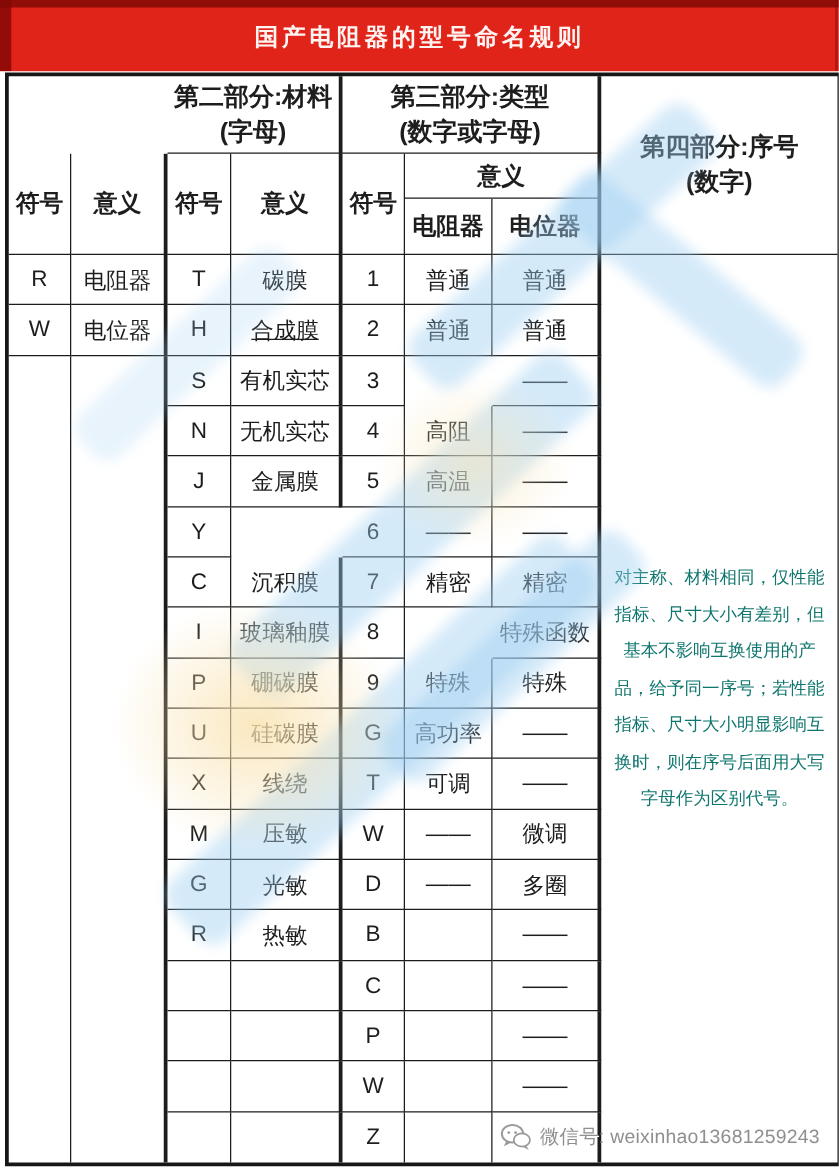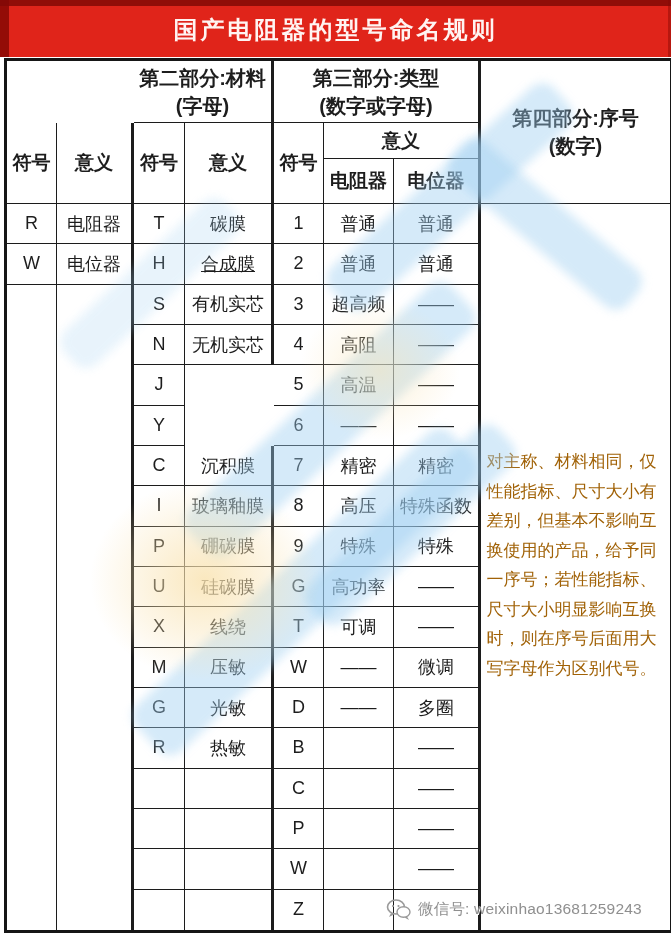--- a/index.html
+++ b/index.html
@@ -4,51 +4,51 @@
 <style>
   html,body{margin:0;padding:0;}
   body{width:671px;height:935px;overflow:hidden;background:#fff;}
   .page{position:relative;width:671px;height:935px;background:#fff;
         font-family:"Liberation Sans","DejaVu Sans",sans-serif;}
 
   
   .title-bar{position:absolute;left:0;top:0;width:671px;height:57px;background:#e0241a;
     box-shadow:inset 0 6px 0 rgba(130,9,6,.85), inset 9px 0 0 rgba(140,10,6,.9), inset -3px 0 0 rgba(150,12,8,.55);
     display:flex;align-items:center;justify-content:center;z-index:2;}
-  .title-text{color:#fff4f2;font-size:24px;font-weight:bold;letter-spacing:3px;padding-top:3px;}
+  .title-text{color:#fff4f2;font-size:19px;font-weight:bold;letter-spacing:3px;padding-top:3px;}
 
   
   .tbl{position:absolute;left:4px;top:58px;width:663px;height:869px;
     border:3px solid #161616;background:#fff;display:grid;
     grid-template-columns:50px 77px 51px 89px 50px 70px 87px 1fr;
     grid-template-rows:62px 36px 45px repeat(18,1fr);z-index:1;}
   .c{border-right:1px solid #1c1c1c;border-bottom:1px solid #1c1c1c;
      display:flex;align-items:center;justify-content:center;
      font-size:18px;color:#1d1d1d;overflow:hidden;text-align:center;}
   .br3{border-right-width:3px;}
   .brn{border-right:none;}
   .bbn{border-bottom:none;}
   .hdr{font-weight:bold;font-size:20px;line-height:28px;}
   .sub{font-weight:bold;font-size:19px;}
   .wrap1{max-width:116px;}
   .wrap2{max-width:134px;}
   .wrap3{max-width:146px;}
   .wrap4{max-width:138px;}
   .p4body{align-items:flex-start;}
-  .p4body p{width:178px;margin:243px auto 0;font-size:17px;line-height:29.5px;
-            text-align:left;color:#a16207;}
+  .p4body p{width:178px;margin:243px auto 0;font-size:14px;line-height:29.5px;
+            text-align:center;color:#0f766e;}
 
   
   .wm{position:absolute;inset:0;pointer-events:none;z-index:5;}
   .wmb{position:absolute;background:rgba(156,206,240,.42);border-radius:16px;filter:blur(5px);}
   .wmy{position:absolute;border-radius:50%;
        background:radial-gradient(closest-side,rgba(249,226,175,.8),rgba(249,226,175,0));}
 
   
-  .wechat{position:absolute;left:386px;top:894px;height:30px;display:flex;align-items:center;
+  .wechat{position:absolute;left:400px;top:894px;height:30px;display:flex;align-items:center;
           gap:6px;z-index:6;}
   .wechat-text{font-size:15.5px;color:#8f8f8f;letter-spacing:.2px;
                text-shadow:1px 1px 0 #fdfdfd;white-space:nowrap;}
 </style>
 </head>
 <body>
 
 <div class="page">
 
   <div class="title-bar">
@@ -92,44 +92,43 @@
       <div class="c " style="grid-area: 4 / 6;">普通</div>
       <div class="c br3" style="grid-area: 4 / 7;">普通</div>
       <div class="c " style="grid-area: 5 / 3;">H</div>
       <div class="c br3" style="grid-area: 5 / 4; text-decoration: underline;">合成膜</div>
       <div class="c " style="grid-area: 5 / 5;">2</div>
       <div class="c " style="grid-area: 5 / 6;">普通</div>
       <div class="c br3" style="grid-area: 5 / 7;">普通</div>
       <div class="c " style="grid-area: 6 / 3;">S</div>
       <div class="c br3" style="grid-area: 6 / 4;">有机实芯</div>
       <div class="c " style="grid-area: 6 / 5;">3</div>
-      <div class="c " style="grid-area: 6 / 6;">超高频</div>
       <div class="c br3" style="grid-area: 6 / 7;">——</div>
       <div class="c " style="grid-area: 7 / 3;">N</div>
       <div class="c br3" style="grid-area: 7 / 4;">无机实芯</div>
       <div class="c " style="grid-area: 7 / 5;">4</div>
       <div class="c " style="grid-area: 7 / 6;">高阻</div>
       <div class="c br3" style="grid-area: 7 / 7;">——</div>
       <div class="c " style="grid-area: 8 / 3;">J</div>
+      <div class="c br3" style="grid-area: 8 / 4;">金属膜</div>
       <div class="c " style="grid-area: 8 / 5;">5</div>
       <div class="c " style="grid-area: 8 / 6;">高温</div>
       <div class="c br3" style="grid-area: 8 / 7;">——</div>
       <div class="c " style="grid-area: 9 / 3;">Y</div>
       <div class="c " style="grid-area: 9 / 5;">6</div>
       <div class="c " style="grid-area: 9 / 6;">——</div>
       <div class="c br3" style="grid-area: 9 / 7;">——</div>
       <div class="c " style="grid-area: 10 / 3;">C</div>
       <div class="c br3" style="grid-area: 10 / 4;">沉积膜</div>
       <div class="c " style="grid-area: 10 / 5;">7</div>
       <div class="c " style="grid-area: 10 / 6;">精密</div>
       <div class="c br3" style="grid-area: 10 / 7;">精密</div>
       <div class="c " style="grid-area: 11 / 3;">I</div>
       <div class="c br3" style="grid-area: 11 / 4;">玻璃釉膜</div>
       <div class="c " style="grid-area: 11 / 5;">8</div>
-      <div class="c " style="grid-area: 11 / 6;">高压</div>
       <div class="c br3" style="grid-area: 11 / 7;">特殊函数</div>
       <div class="c " style="grid-area: 12 / 3;">P</div>
       <div class="c br3" style="grid-area: 12 / 4;">硼碳膜</div>
       <div class="c " style="grid-area: 12 / 5;">9</div>
       <div class="c " style="grid-area: 12 / 6;">特殊</div>
       <div class="c br3" style="grid-area: 12 / 7;">特殊</div>
       <div class="c " style="grid-area: 13 / 3;">U</div>
       <div class="c br3" style="grid-area: 13 / 4;">硅碳膜</div>
       <div class="c " style="grid-area: 13 / 5;">G</div>
       <div class="c " style="grid-area: 13 / 6;">高功率</div>

